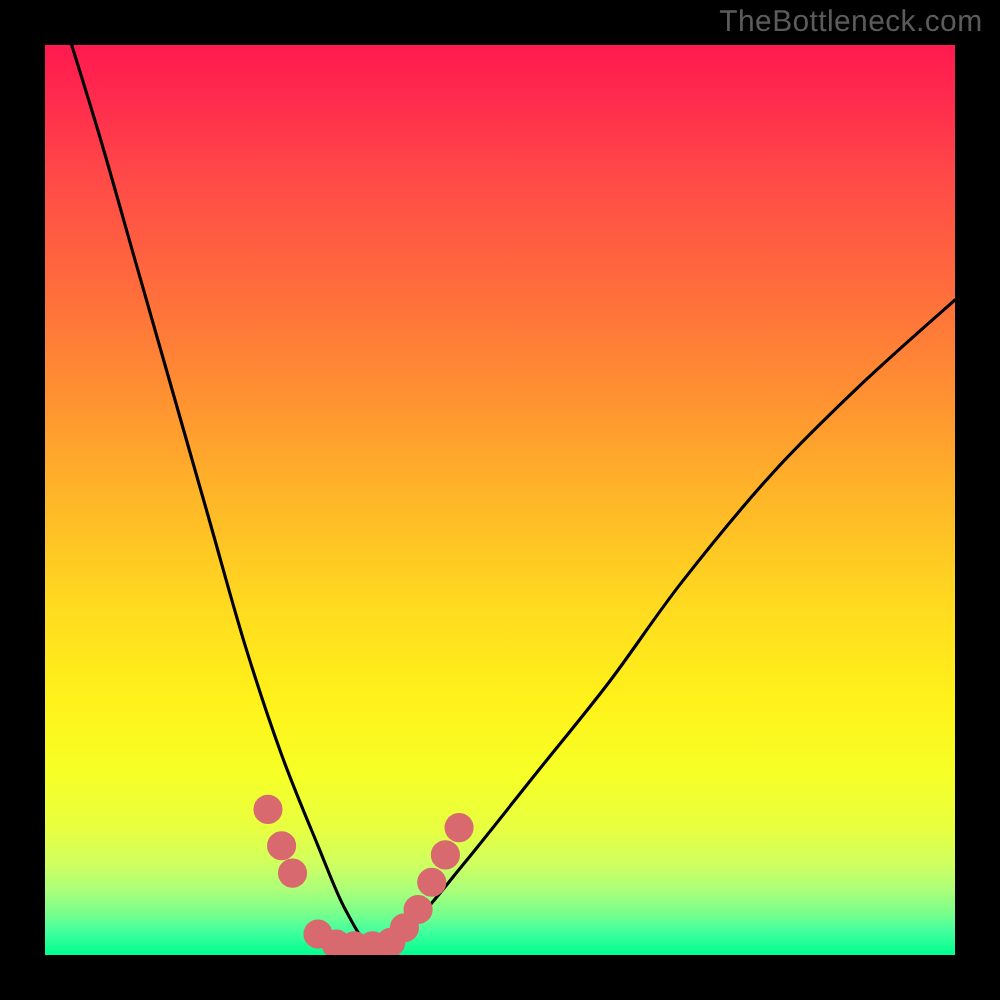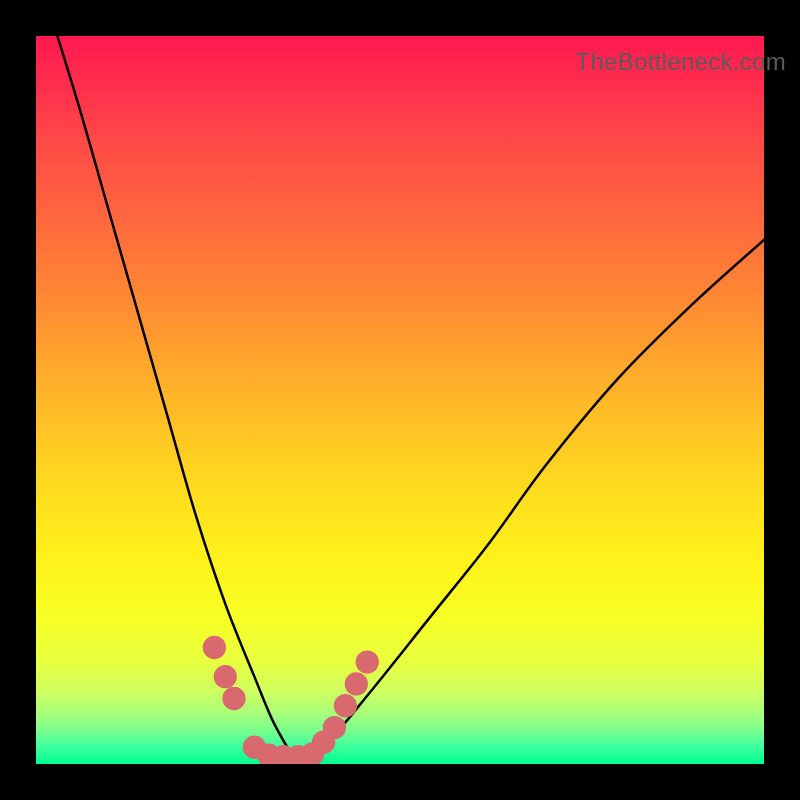--- a/index.html
+++ b/index.html
@@ -22,21 +22,20 @@
   .watermark {
     position: absolute;
     top: 4px;
     right: 14px;
     color: #5b5b5b;
     font-size: 24px;
     font-weight: 500;
     letter-spacing: 0.3px;
     z-index: 20;
     user-select: none;
-    margin-top: 44px;
   }
   
   .plot-area {
     position: absolute;
     left: 36px;
     top: 36px;
     width: 728px;   
     height: 728px;
     overflow: hidden;
   }

